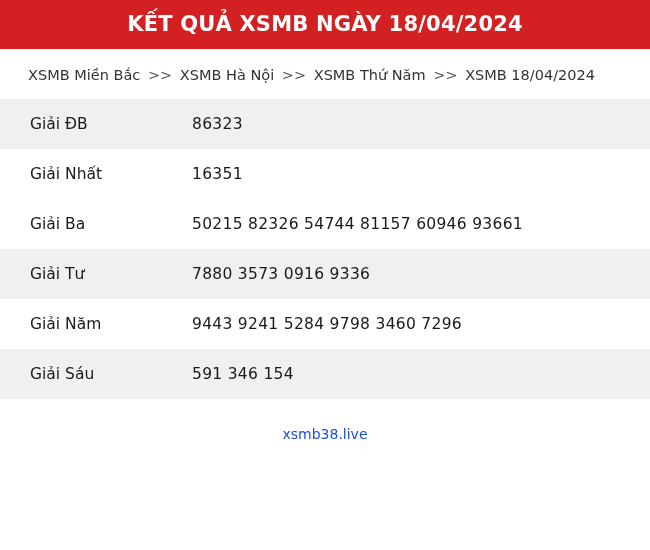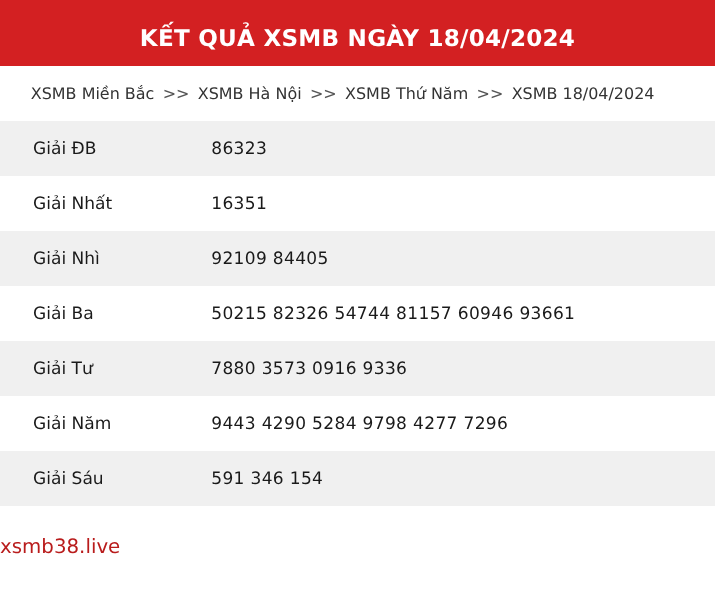--- a/index.html
+++ b/index.html
@@ -21,21 +21,21 @@
     flex-direction: column;
     box-sizing: border-box;
   }
   .header {
     background: #d32022;
     color: #ffffff;
     text-align: center;
     font-size: 21px;
     font-weight: bold;
     letter-spacing: 0.2px;
-    padding: 23px 10px 13px 10px;
+    padding: 12px 10px 13px 10px;
     box-sizing: border-box;
   }
   .breadcrumb {
     font-size: 14.5px;
     color: #333333;
     padding: 18px 24px 16px 28px;
     box-sizing: border-box;
     white-space: nowrap;
     overflow: hidden;
   }
@@ -66,22 +66,23 @@
   .results td.label {
     width: 190px;
     padding-left: 30px;
     box-sizing: border-box;
   }
   .results td.value {
     padding-left: 2px;
     letter-spacing: 0.3px;
   }
   .footer {
-    font-size: 18px;
-    color: #b91c1c;
+    text-align: center;
+    font-size: 14px;
+    color: #1d4ed8;
     padding-top: 27px;
   }
 </style>
 </head>
 <body>
 
 <div class="page">
 
   <div class="header">KẾT QUẢ XSMB NGÀY 18/04/2024</div>
 
@@ -98,35 +99,31 @@
   <table class="results">
     <tbody>
       <tr class="alt">
         <td class="label">Giải ĐB</td>
         <td class="value">86323</td>
       </tr>
       <tr>
         <td class="label">Giải Nhất</td>
         <td class="value">16351</td>
       </tr>
-      <tr class="alt">
-        <td class="label">Giải Nhì</td>
-        <td class="value">92109 84405</td>
-      </tr>
       <tr>
         <td class="label">Giải Ba</td>
         <td class="value">50215 82326 54744 81157 60946 93661</td>
       </tr>
       <tr class="alt">
         <td class="label">Giải Tư</td>
         <td class="value">7880 3573 0916 9336</td>
       </tr>
       <tr>
         <td class="label">Giải Năm</td>
-        <td class="value">9443 4290 5284 9798 4277 7296</td>
+        <td class="value">9443 9241 5284 9798 3460 7296</td>
       </tr>
       <tr class="alt">
         <td class="label">Giải Sáu</td>
         <td class="value">591 346 154</td>
       </tr>
     </tbody>
   </table>
 
   <div class="footer">xsmb38.live</div>
 

